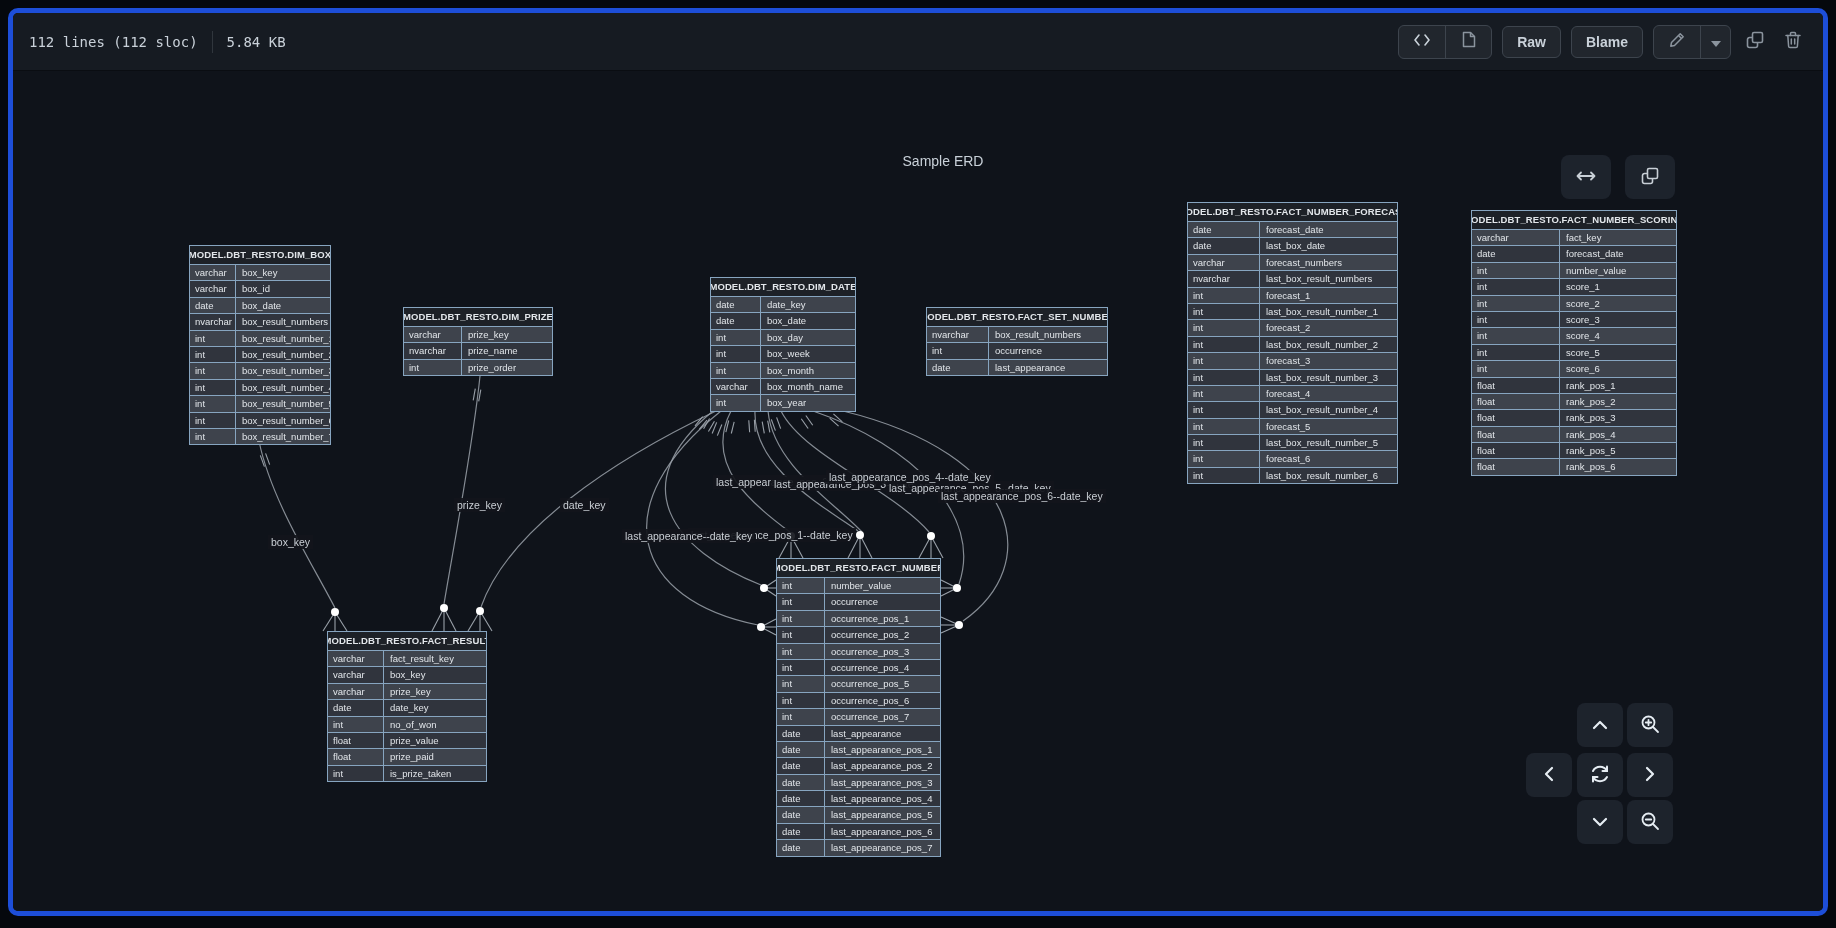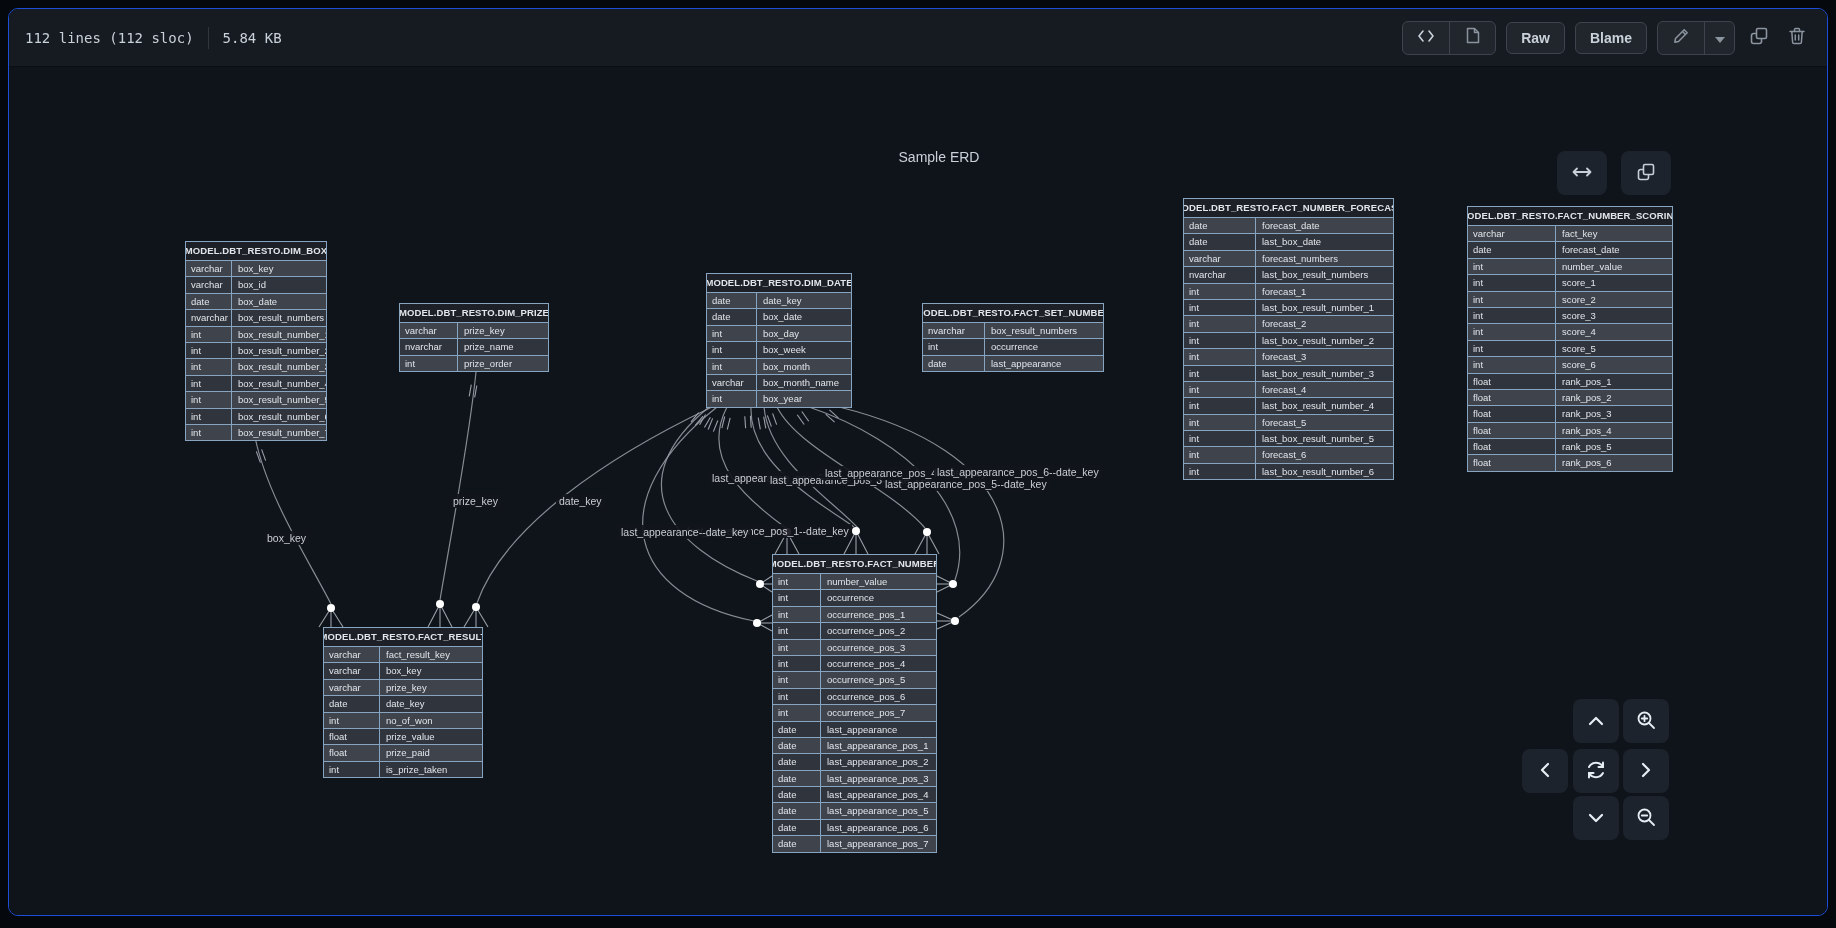--- a/index.html
+++ b/index.html
@@ -14,21 +14,21 @@
     --erd-border:#87a5c0;
     --row-even:#3e434c;
     --row-odd:#30343d;
     --entity-header:#1d2127;
     --edge:#9aa1a9;
   }
   *{margin:0;padding:0;box-sizing:border-box}
   html,body{width:1836px;height:928px;background:var(--page-bg);overflow:hidden;
     font-family:"Liberation Sans",sans-serif;}
   .file-panel{position:absolute;left:8px;top:8px;width:1820px;height:908px;
-    background:var(--panel-bg);border:1px solid #1d4ed8;border-radius:10px;overflow:hidden;}
+    background:var(--panel-bg);border:5px solid #1d4ed8;border-radius:10px;overflow:hidden;}
   .file-header{height:58px;background:var(--header-bg);display:flex;align-items:center;
     padding:0 16px;border-bottom:1px solid #0a0d12;}
   .file-meta{display:flex;align-items:center;gap:14px;color:var(--text);
     font-family:"DejaVu Sans Mono",monospace;font-size:14px;}
   .meta-divider{width:1px;height:22px;background:#30363d;}
   .header-spacer{flex:1}
   .header-actions{display:flex;align-items:center;gap:10px;}
   .seg-group{display:flex;border:1px solid var(--btn-border);border-radius:6px;overflow:hidden;background:var(--btn-bg);}
   .seg{height:32px;display:flex;align-items:center;justify-content:center;cursor:pointer;color:var(--muted);}
   .seg+.seg{border-left:1px solid var(--btn-border);}
@@ -575,21 +575,21 @@
             <div class="cell-type" style="width: 48px;">date</div>
             <div class="cell-name">last_appearance_pos_7</div>
           </div>
         </div>
       </div>
     <div id="labels">
         <div class="edge-label" style="left: 700px; top: 404px;">last_appearance_pos_2--date_key</div>
         <div class="edge-label" style="left: 758px; top: 406px;">last_appearance_pos_3--date_key</div>
         <div class="edge-label" style="left: 873px; top: 410px;">last_appearance_pos_5--date_key</div>
         <div class="edge-label" style="left: 813px; top: 399px;">last_appearance_pos_4--date_key</div>
-        <div class="edge-label" style="left: 925px; top: 398px;">last_appearance_pos_6--date_key</div>
+        <div class="edge-label" style="left: 925px; top: 418px;">last_appearance_pos_6--date_key</div>
         <div class="edge-label" style="left: 643px; top: 457px; margin-left: 32px;">last_appearance_pos_1--date_key</div>
         <div class="edge-label" style="left: 609px; top: 458px;">last_appearance--date_key</div>
         <div class="edge-label" style="left: 255px; top: 464px;">box_key</div>
         <div class="edge-label" style="left: 441px; top: 427px;">prize_key</div>
         <div class="edge-label" style="left: 547px; top: 427px;">date_key</div>
       </div>
 
     <button class="diag-btn top" style="left:1548px;top:84px">
       <span>
         <svg width="22" height="12" viewBox="0 0 22 12" fill="none" stroke="#c8cfd6" stroke-width="1.8" stroke-linecap="round" stroke-linejoin="round">

